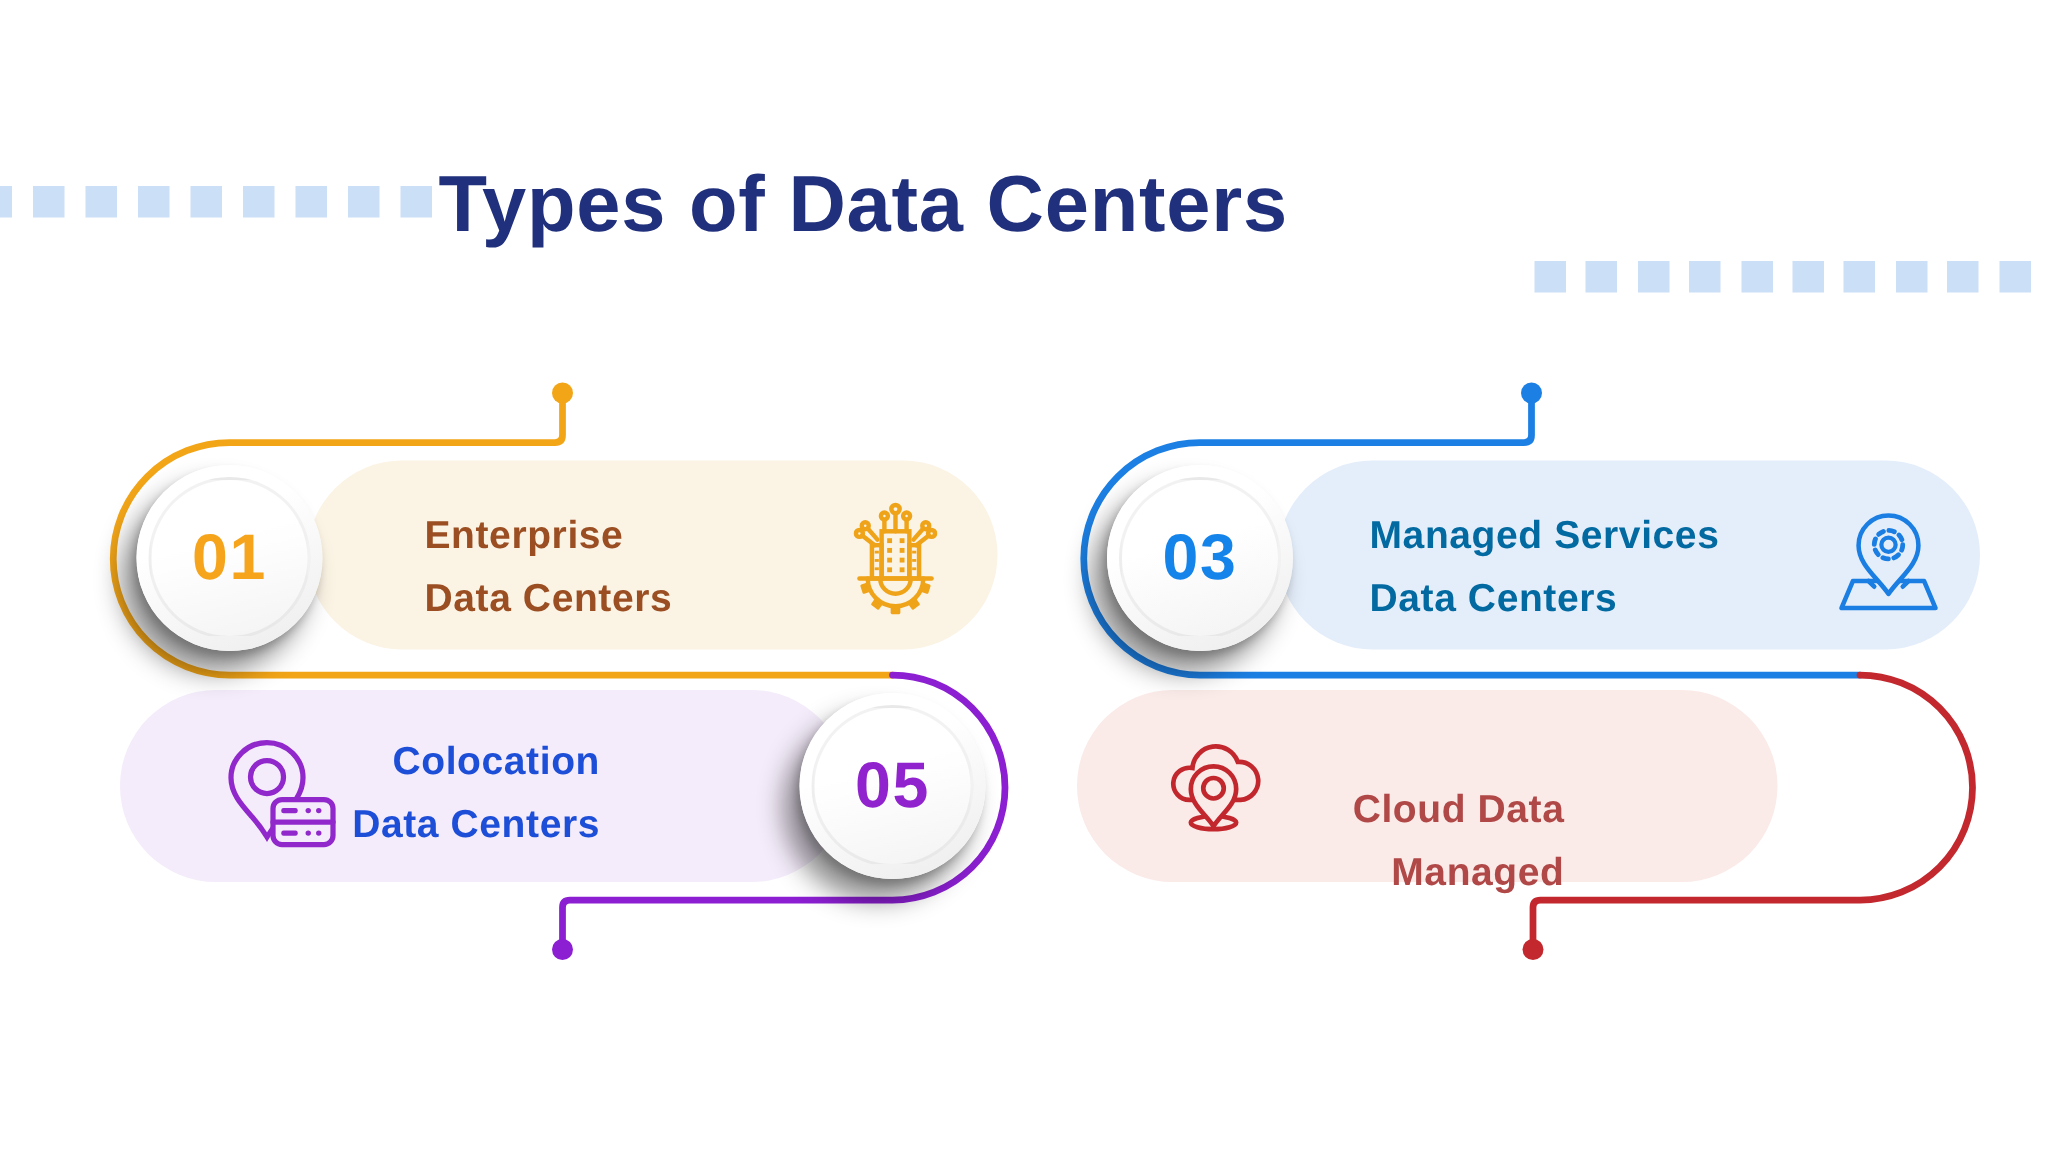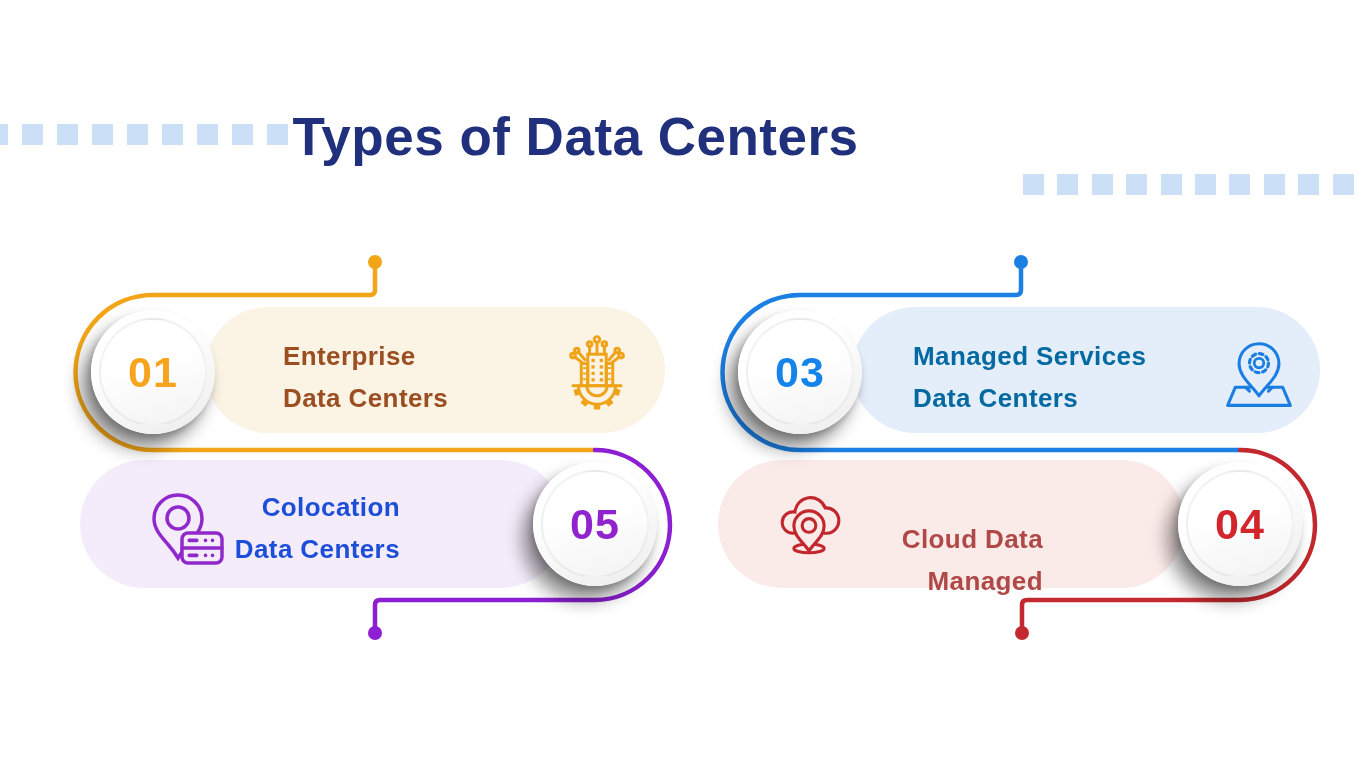--- a/index.html
+++ b/index.html
@@ -104,23 +104,20 @@
   <div class="pill pill-4"></div>
 
   <div class="num-circle circle-1">
     <span class="num num-1">01</span>
   </div>
   <div class="num-circle circle-2">
     <span class="num num-2">05</span>
   </div>
   <div class="num-circle circle-3">
     <span class="num num-3">03</span>
-  </div>
-  <div class="num-circle circle-4">
-    <span class="num num-4">04</span>
   </div>
 
   <div class="label label-1">
     <div>Enterprise</div>
     <div>Data Centers</div>
   </div>
   <div class="label label-2">
     <div>Colocation</div>
     <div>Data Centers</div>
   </div>

